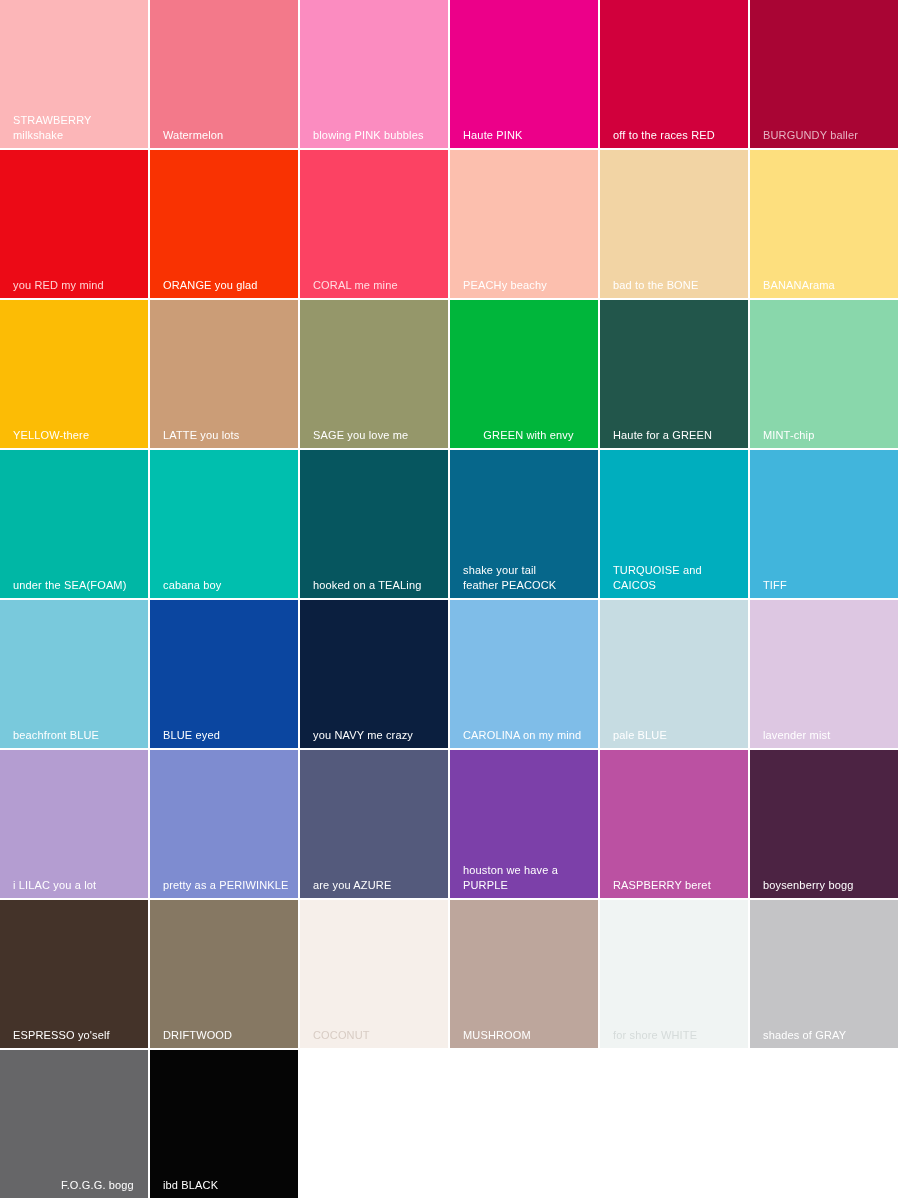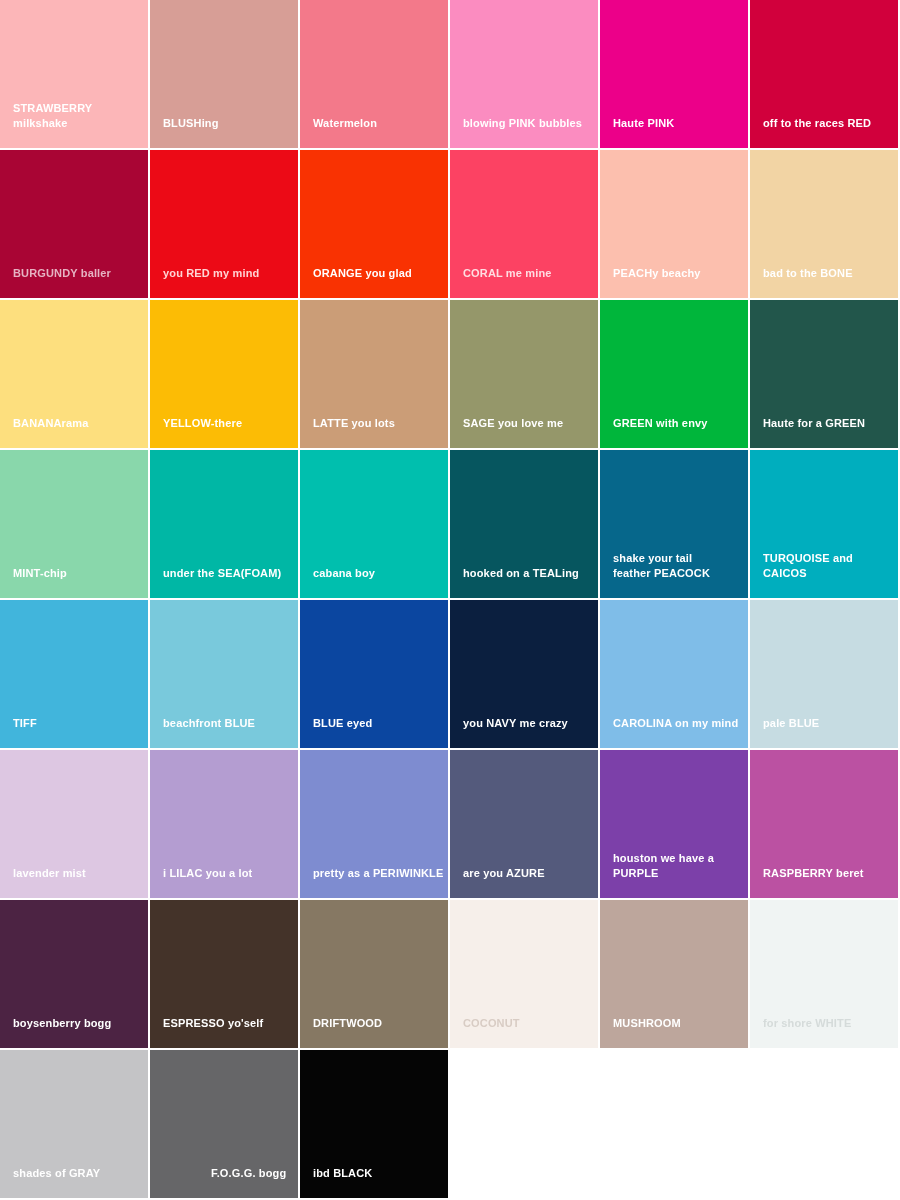--- a/index.html
+++ b/index.html
@@ -34,45 +34,41 @@
     position: absolute;
     left: 0;
     top: 0;
     width: 148px;
     height: 148px;
   }
   .swatch-label {
     position: absolute;
     left: 13px;
     right: 6px;
-    bottom: 20px;
+    bottom: 8px;
     font-size: 11px;
     line-height: 14.5px;
     letter-spacing: 0.15px;
-    font-weight: 700;
+    font-weight: 400;
     white-space: pre-line;
     z-index: 2;
   }
   .swatch.empty .swatch-fill {
     background: #ffffff;
   }
 </style>
 </head>
 <body>
 
 <div id="swatch-grid">
     <div class="swatch">
       <div class="swatch-fill" style="background: rgb(252, 182, 184);"></div>
       <div class="swatch-label" style="color: rgb(255, 255, 255);">STRAWBERRY milkshake</div>
     </div>
     <div class="swatch">
-      <div class="swatch-fill" style="background: rgb(215, 158, 150);"></div>
-      <div class="swatch-label" style="color: rgb(255, 255, 255);">BLUSHing</div>
-    </div>
-    <div class="swatch">
       <div class="swatch-fill" style="background: rgb(243, 121, 138);"></div>
       <div class="swatch-label" style="color: rgb(255, 255, 255);">Watermelon</div>
     </div>
     <div class="swatch">
       <div class="swatch-fill" style="background: rgb(251, 140, 192);"></div>
       <div class="swatch-label" style="color: rgb(255, 255, 255);">blowing PINK bubbles</div>
     </div>
     <div class="swatch">
       <div class="swatch-fill" style="background: rgb(236, 0, 137);"></div>
       <div class="swatch-label" style="color: rgb(255, 255, 255);">Haute PINK</div>
@@ -116,21 +112,21 @@
     <div class="swatch">
       <div class="swatch-fill" style="background: rgb(203, 157, 119);"></div>
       <div class="swatch-label" style="color: rgb(255, 255, 255);">LATTE you lots</div>
     </div>
     <div class="swatch">
       <div class="swatch-fill" style="background: rgb(149, 151, 106);"></div>
       <div class="swatch-label" style="color: rgb(255, 255, 255);">SAGE you love me</div>
     </div>
     <div class="swatch">
       <div class="swatch-fill" style="background: rgb(0, 182, 59);"></div>
-      <div class="swatch-label" style="color: rgb(255, 255, 255);">GREEN with envy</div>
+      <div class="swatch-label" style="color: rgb(255, 255, 255); text-align: center;">GREEN with envy</div>
     </div>
     <div class="swatch">
       <div class="swatch-fill" style="background: rgb(34, 86, 75);"></div>
       <div class="swatch-label" style="color: rgb(255, 255, 255);">Haute for a GREEN</div>
     </div>
     <div class="swatch">
       <div class="swatch-fill" style="background: rgb(137, 215, 171);"></div>
       <div class="swatch-label" style="color: rgb(255, 255, 255);">MINT-chip</div>
     </div>
     <div class="swatch">

